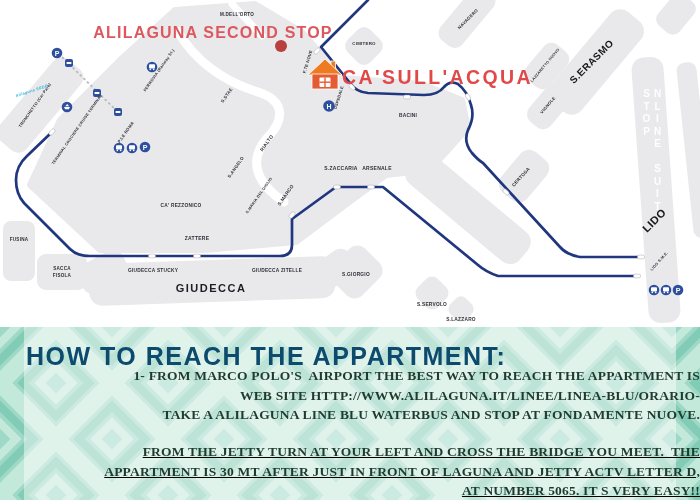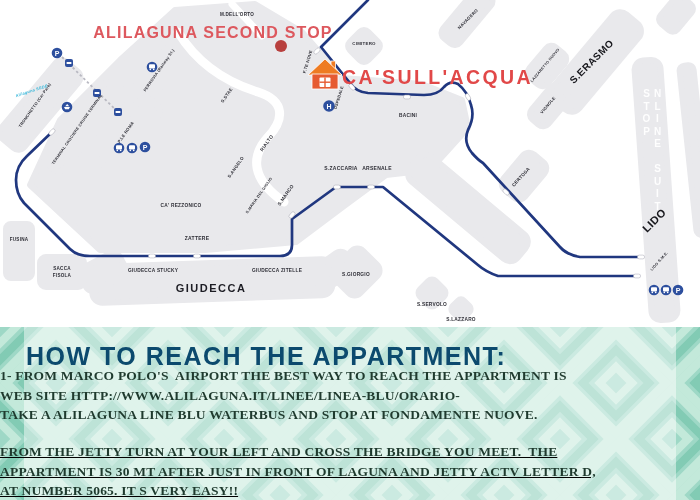--- a/index.html
+++ b/index.html
@@ -27,21 +27,21 @@
              font:700 10px "Liberation Sans",sans-serif;letter-spacing:1.5px;
              color:rgba(255,255,255,.92);z-index:5;}
   .band{position:absolute;left:0;top:327px;width:700px;height:173px;}
   .band svg.pattern{position:absolute;left:0;top:0;}
   .band .heading{position:absolute;left:26px;top:15px;margin:0;
                  font:700 25px "Liberation Sans",sans-serif;letter-spacing:1.5px;
                  color:#0c4a6e;z-index:2;}
   .para{position:absolute;left:0;width:700px;z-index:2;}
   .p1{top:39px;}
   .p2{top:115px;text-decoration:underline;}
-  .line{height:19.5px;line-height:19.5px;text-align:left;white-space:pre;
+  .line{height:19.5px;line-height:19.5px;text-align:right;white-space:pre;
         font-family:"Liberation Serif",serif;font-size:13.5px;font-weight:600;
         letter-spacing:.2px;color:#1f3a2e;}
 </style>
 </head>
 <body>
 
 <div class="stage">
 
   <div class="map-wrap">
     <svg width="700" height="327" viewBox="0 0 700 327">

